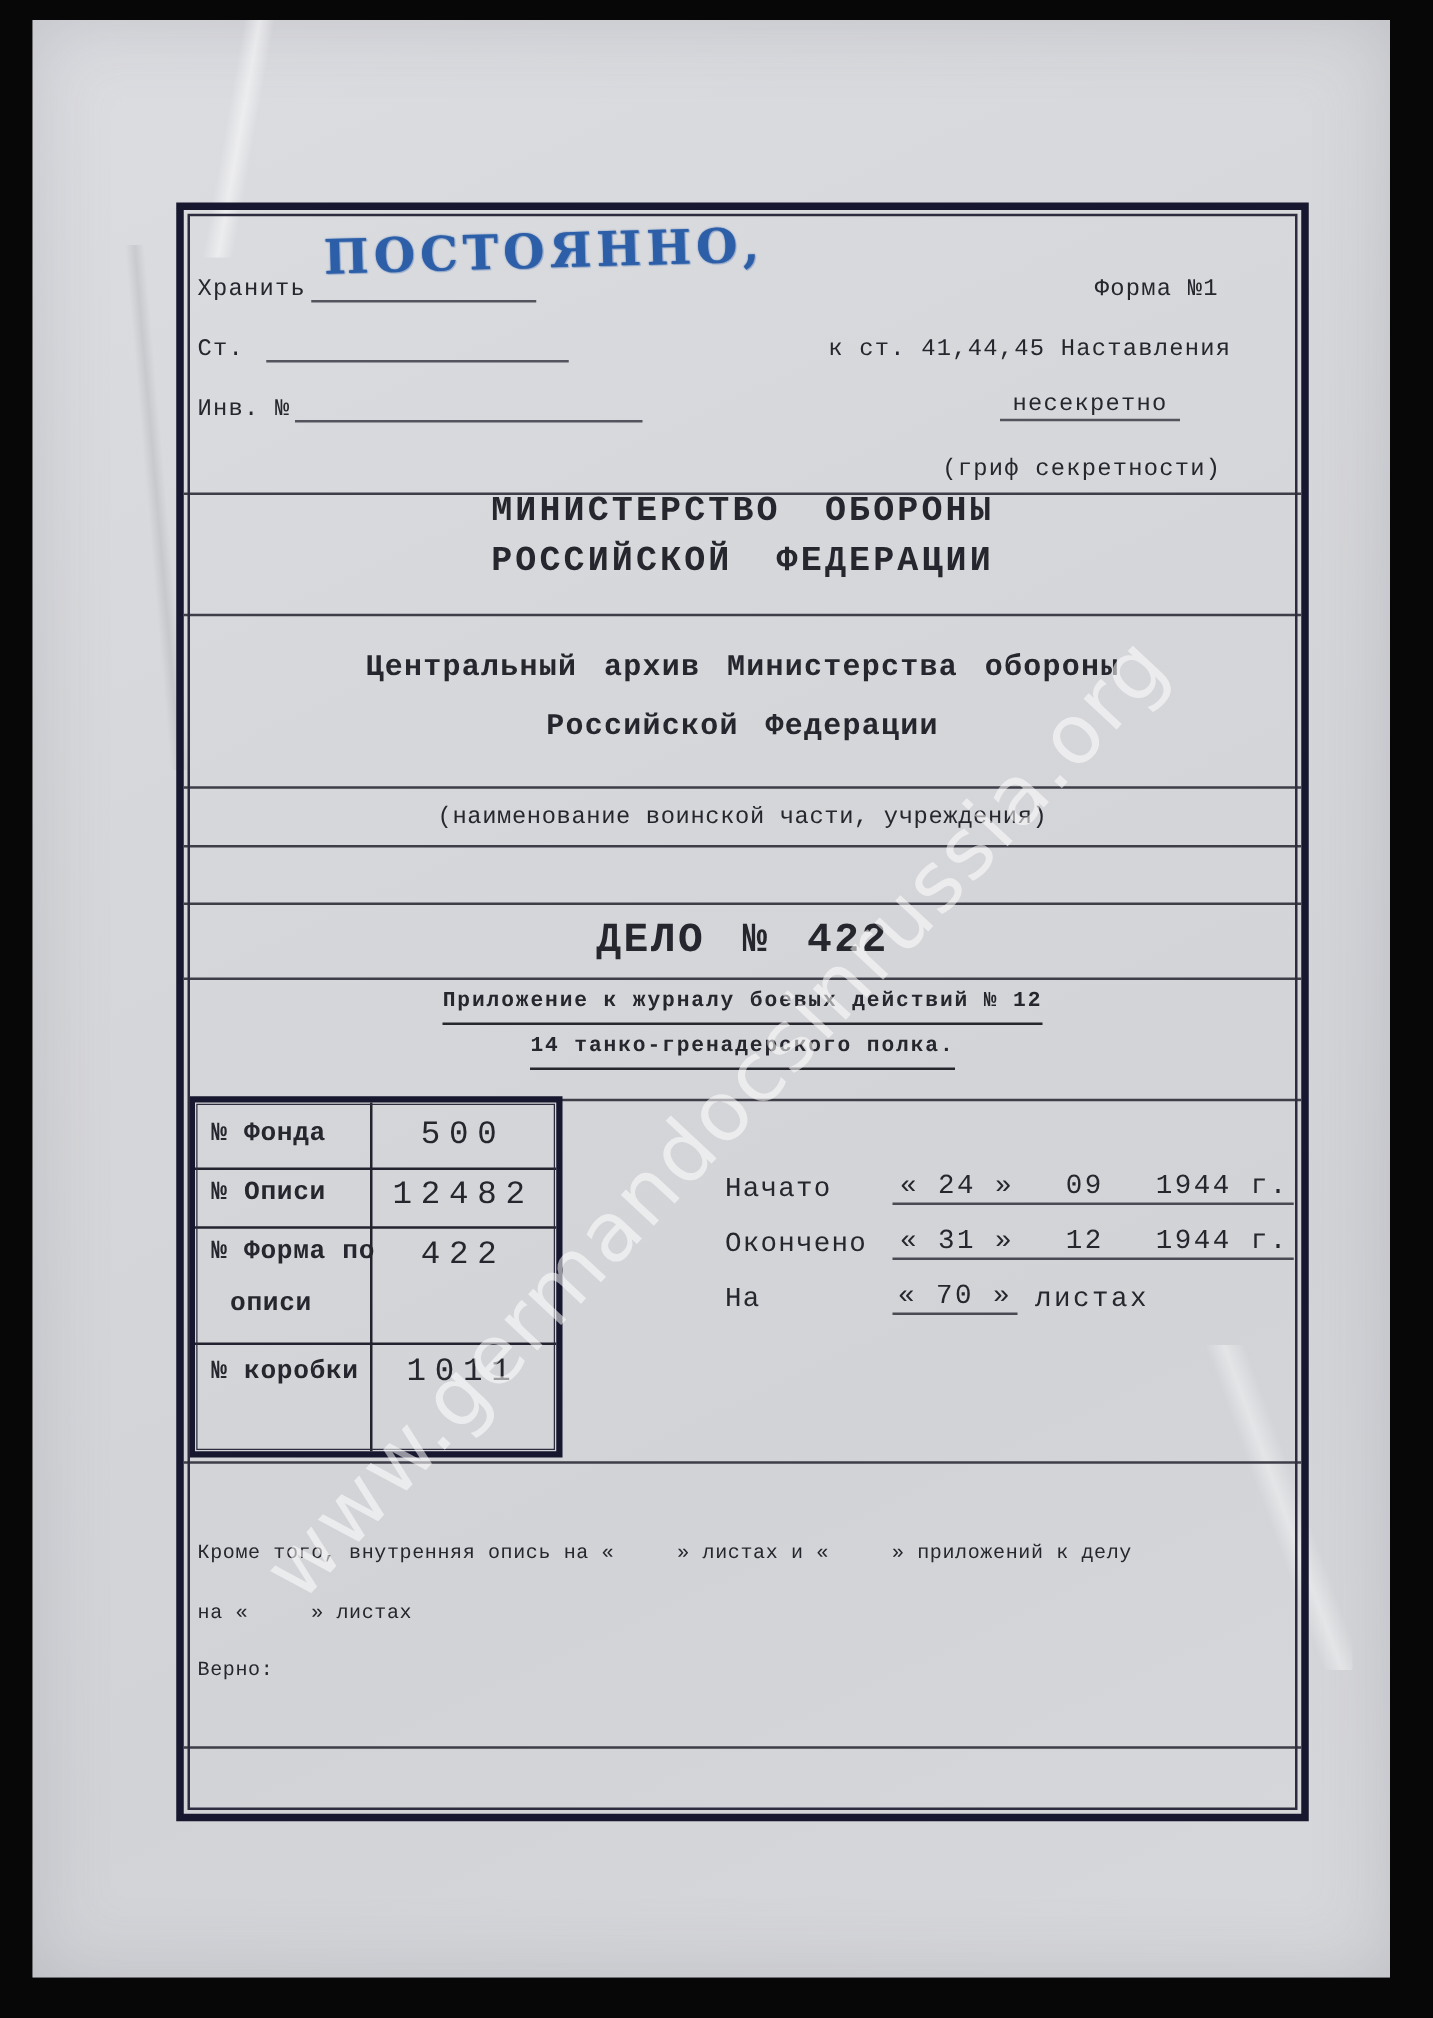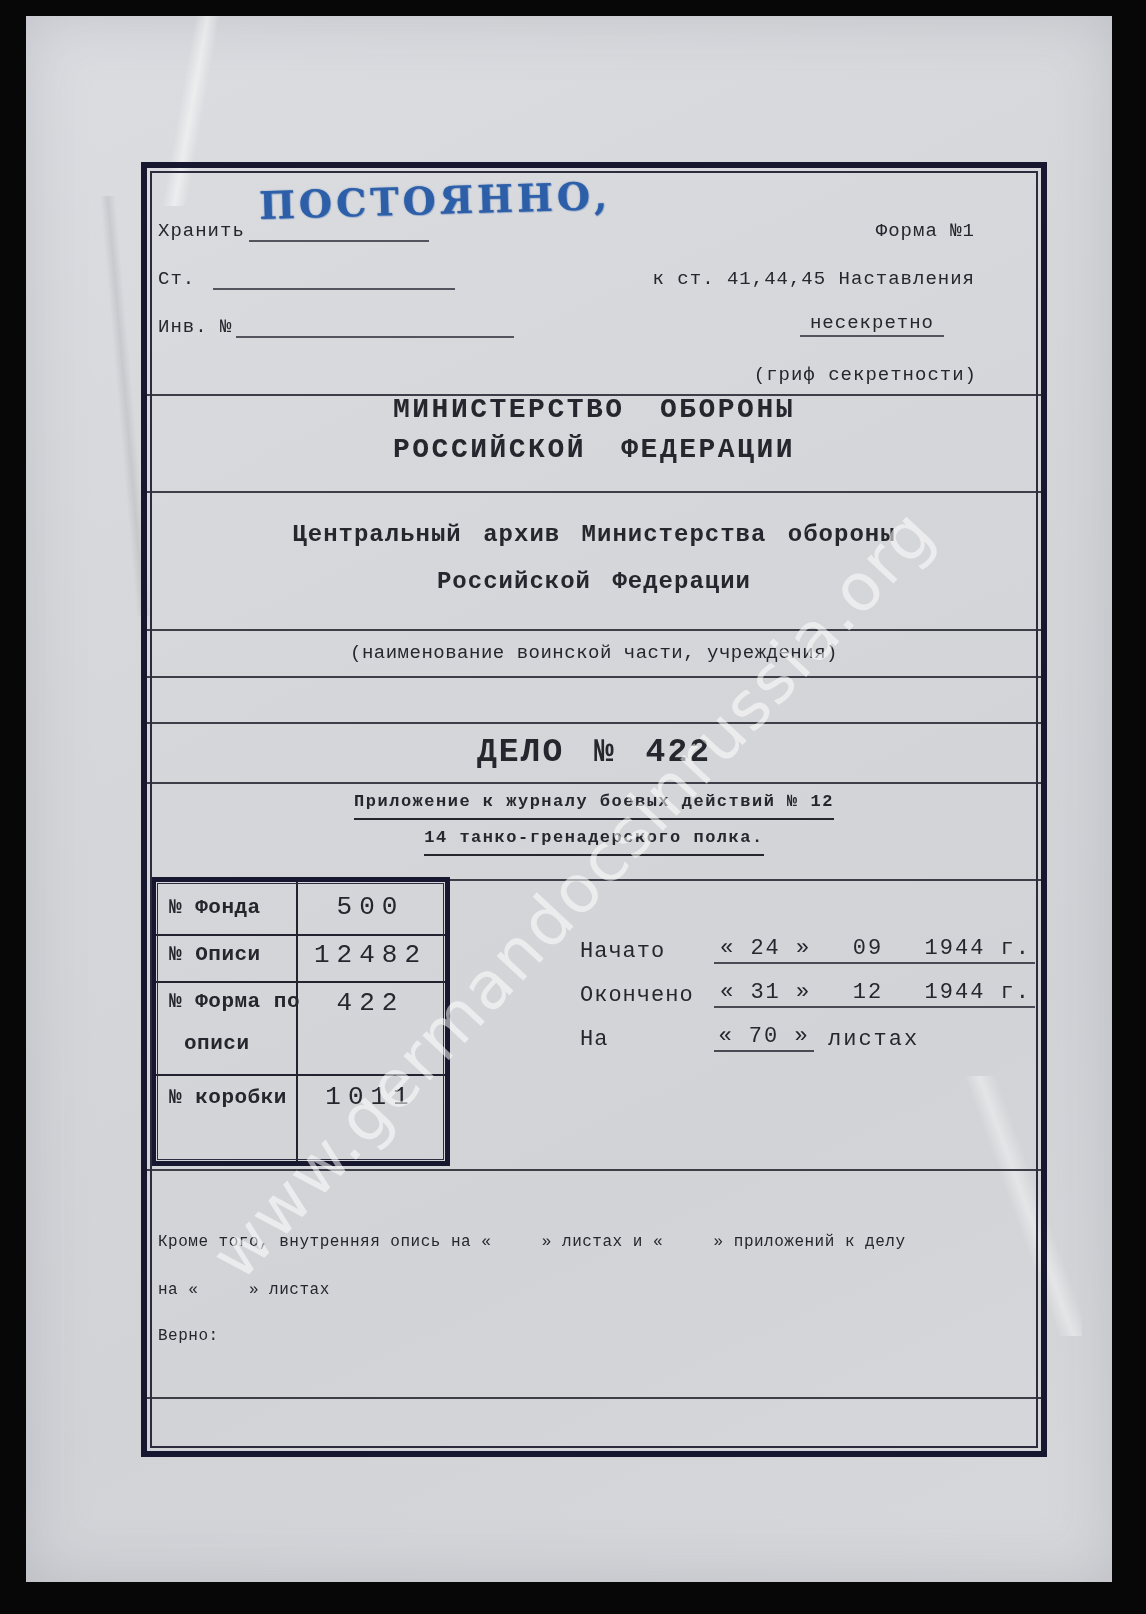--- a/index.html
+++ b/index.html
@@ -117,21 +117,21 @@
     <div class="admin-row" style="top:100px;gap:14px;">
       <span>Ст.</span>
       <span class="fill-line" style="width:242px;"></span>
     </div>
     <div class="admin-row" style="top:148px;">
       <span>Инв. №</span>
       <span class="fill-line" style="width:278px;"></span>
     </div>
 
     <div class="tr-item" style="top:52px; right:66px;">Форма №1</div>
-    <div class="tr-item" style="top:100px; right:66px;margin-left:36px;">к ст. 41,44,45 Наставления</div>
+    <div class="tr-item" style="top:100px; right:56px;margin-left:36px;">к ст. 41,44,45 Наставления</div>
     <div class="tr-item" style="top:144px; right:97px;"><span class="u">несекретно</span></div>
     <div class="tr-item" style="top:196px; right:64px;">(гриф секретности)</div>
 
     <div class="hline" style="top:226px;"></div>
     <div class="hline" style="top:323px;"></div>
     <div class="hline" style="top:461px;"></div>
     <div class="hline" style="top:508px;"></div>
     <div class="hline" style="top:554px;"></div>
     <div class="hline" style="top:614px;"></div>
     <div class="hline" style="top:711px; left:300px;"></div>

